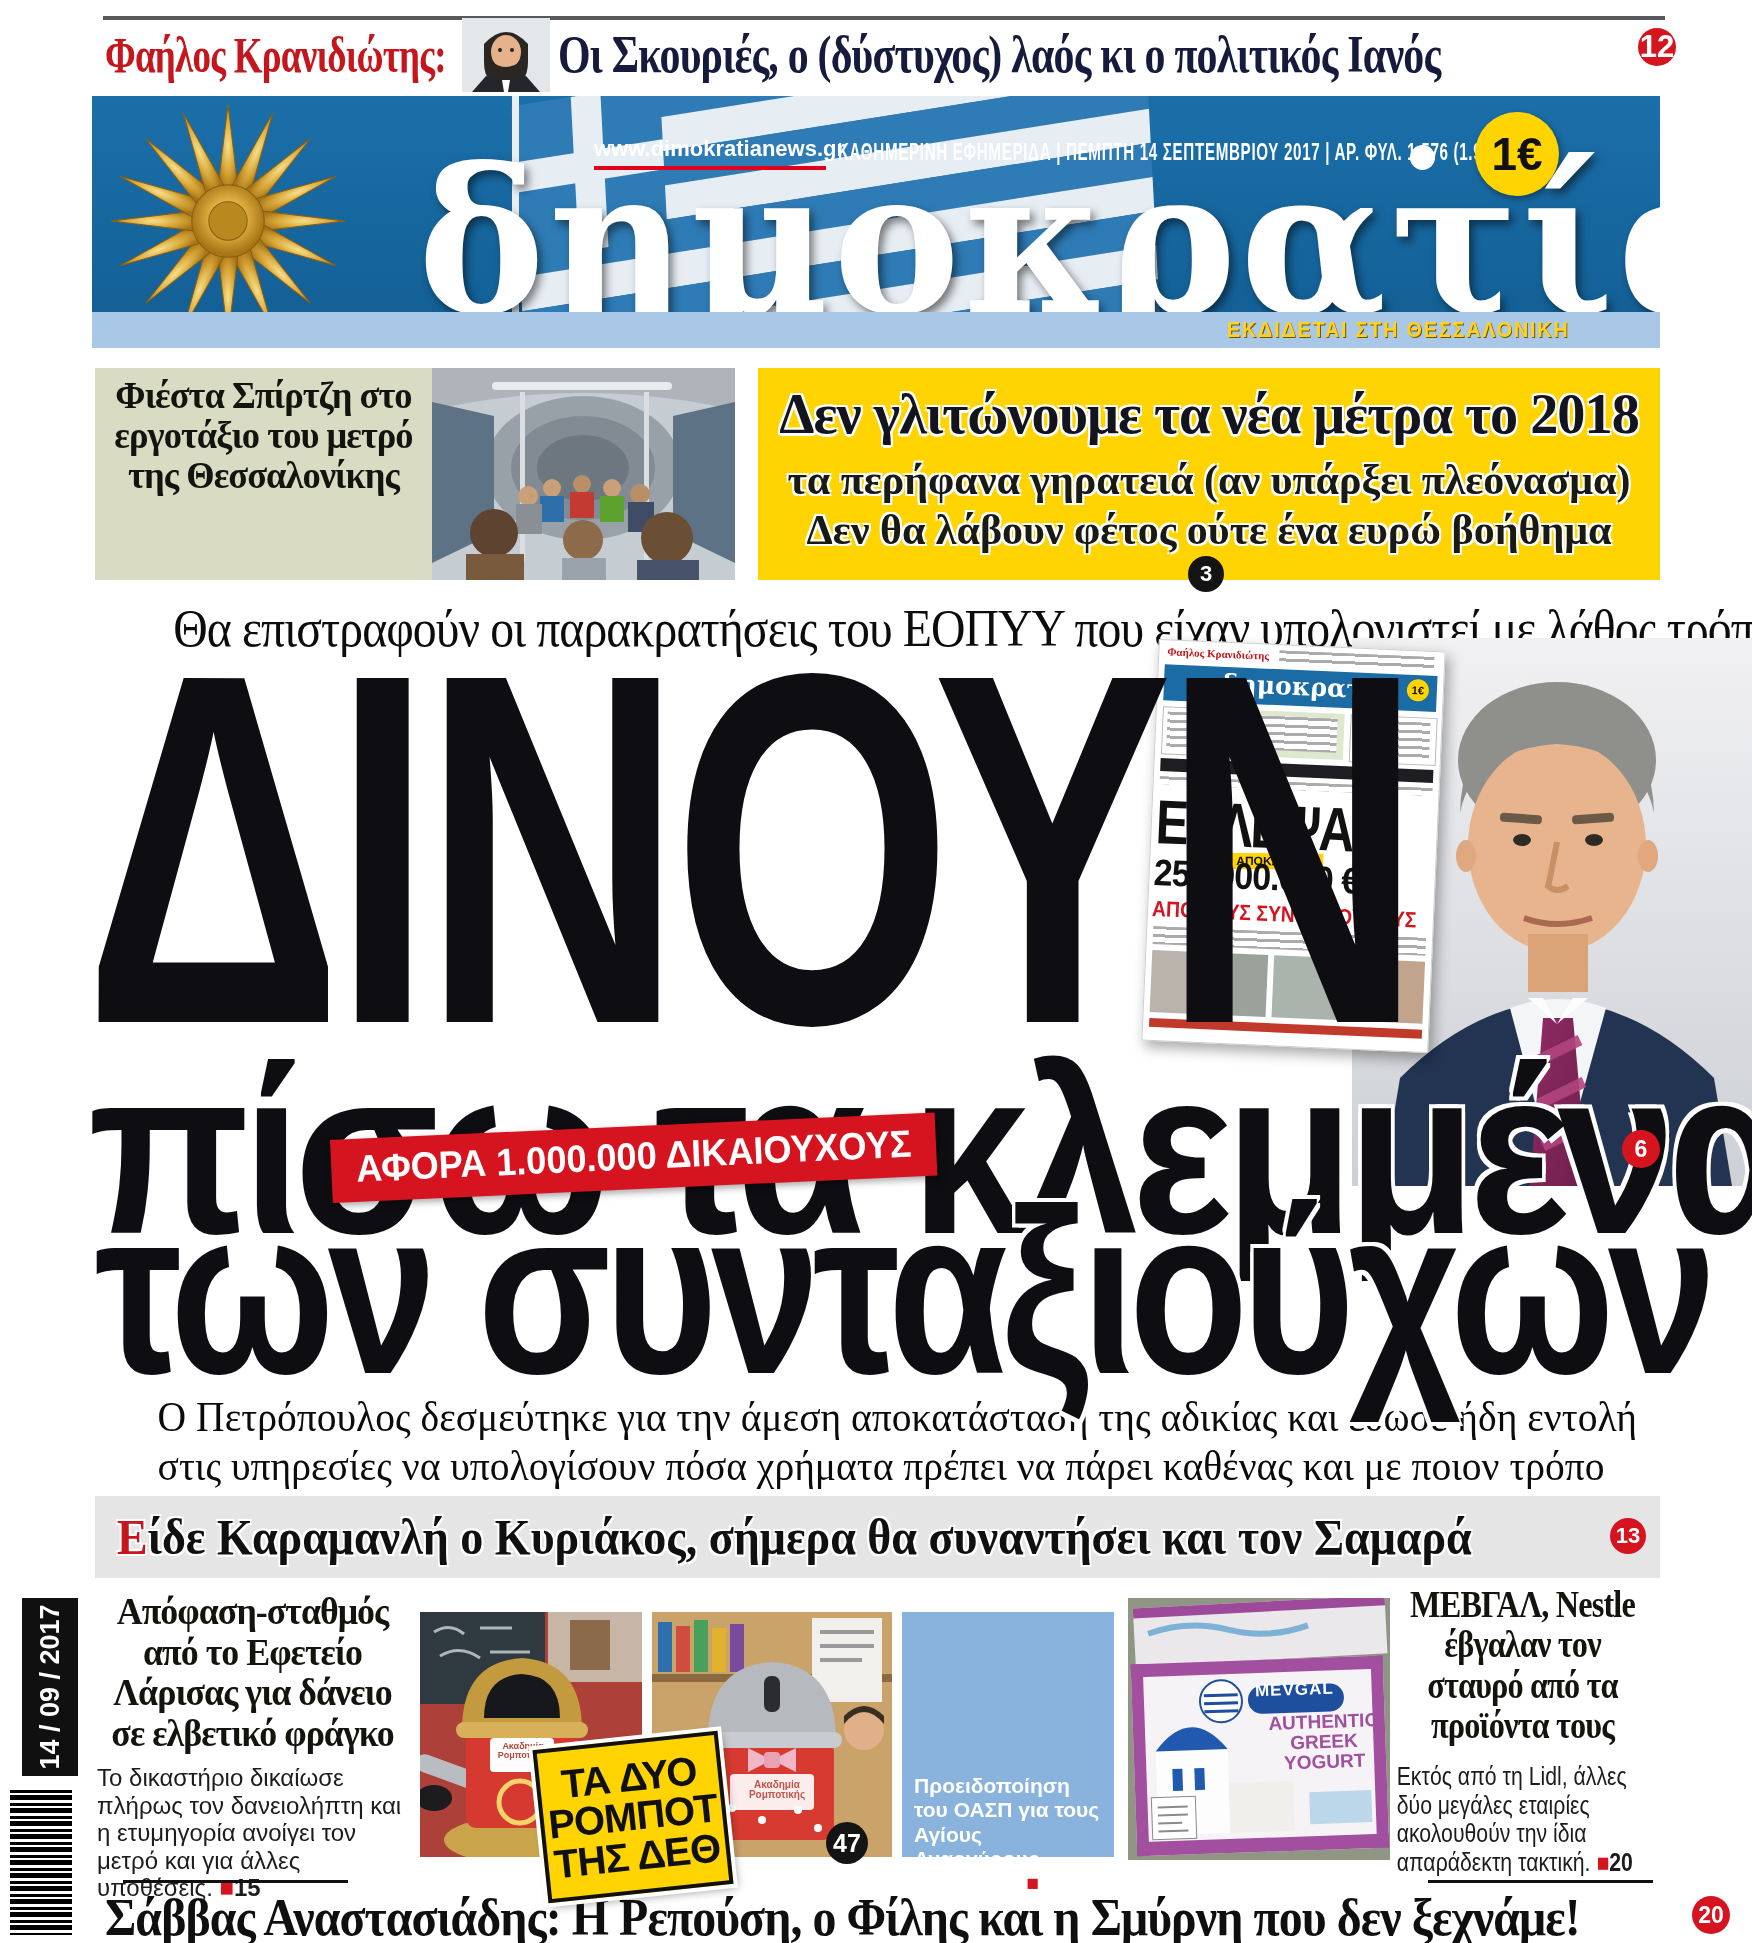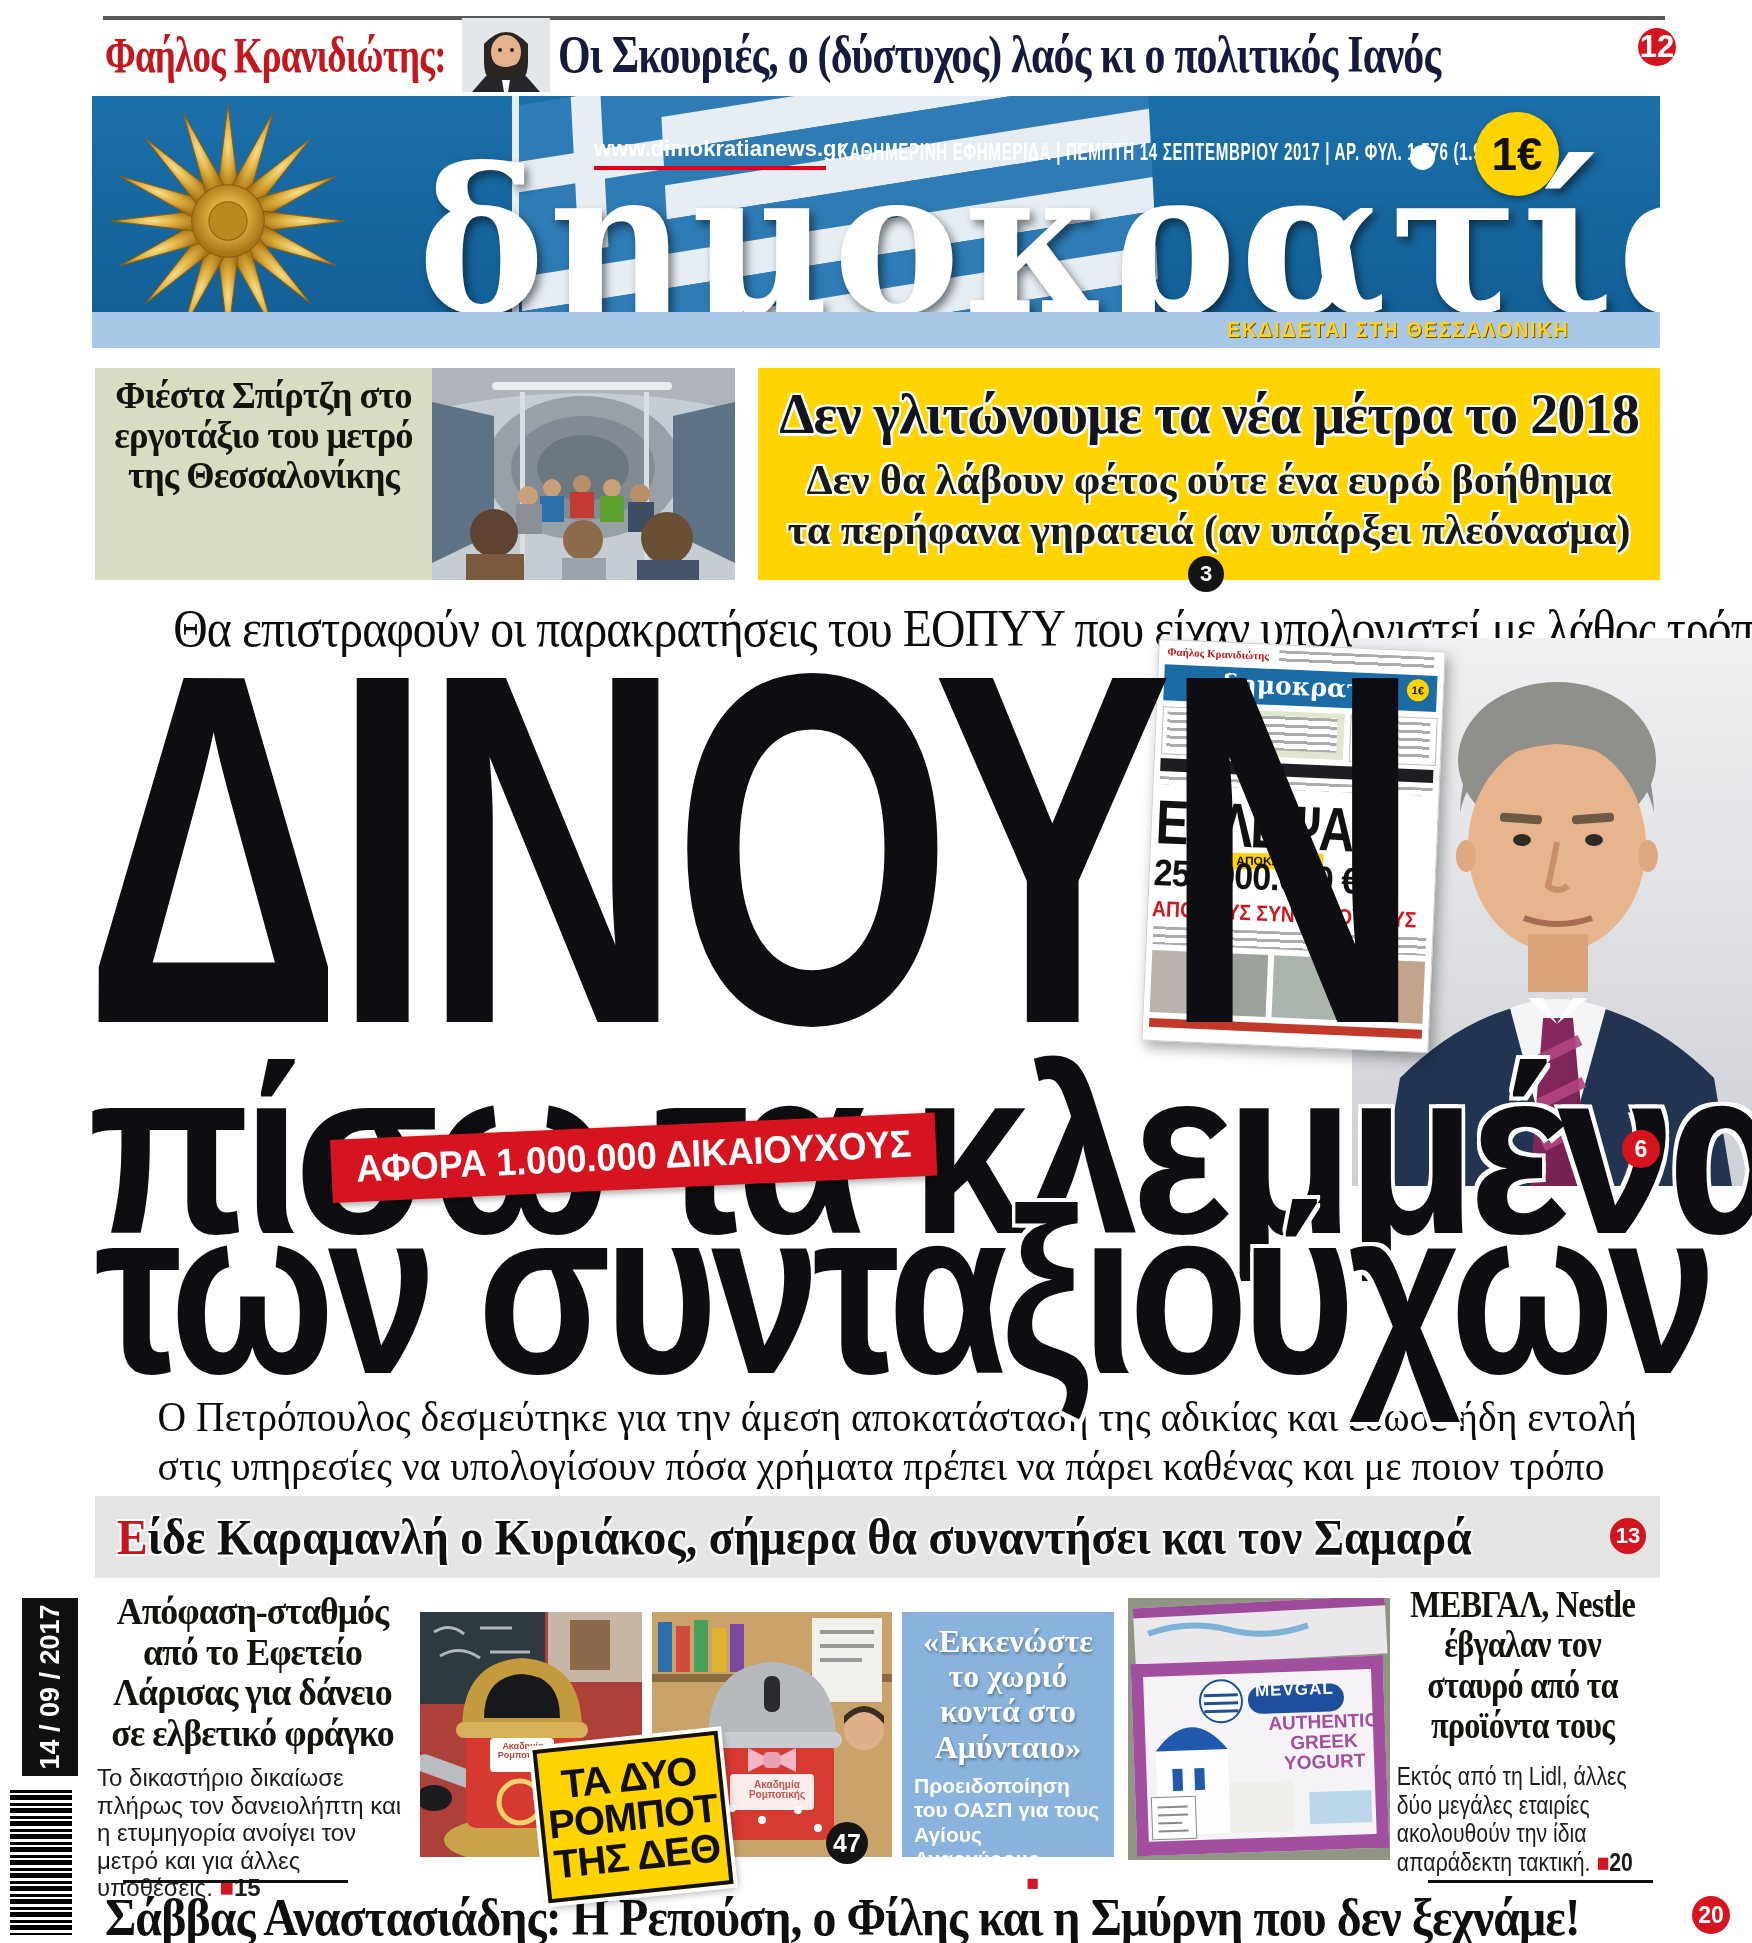--- a/index.html
+++ b/index.html
@@ -237,22 +237,22 @@
       <rect x="34" y="186" width="58" height="26" fill="#7a5a3c"></rect>
     <circle cx="235" cy="170" r="26" fill="#6b4f35"></circle>
       <rect x="205" y="192" width="62" height="20" fill="#46536b"></rect>
     <circle cx="151" cy="172" r="20" fill="#8c6a4a"></circle>
       <rect x="130" y="190" width="44" height="22" fill="#9aa3ab"></rect>
   </svg>
 
   <div class="abs" id="ybox">
     <div class="nw" id="ybh1">Δεν γλιτώνουμε τα νέα μέτρα το 2018</div>
     <div id="ybsub">
+      <div>τα περήφανα γηρατειά (αν υπάρξει πλεόνασμα)</div>
       <div>Δεν θα λάβουν φέτος ούτε ένα ευρώ βοήθημα</div>
-      <div>τα περήφανα γηρατειά (αν υπάρξει πλεόνασμα)</div>
     </div>
   </div>
   <div class="circ blkc" id="badge3">3</div>
 
   <div class="abs nw" id="kicker">Θα επιστραφούν οι παρακρατήσεις του ΕΟΠΥΥ που είχαν υπολογιστεί με λάθος τρόπο</div>
   <div class="abs nw" id="hl1">ΔΙΝΟΥΝ</div>
 
   <div class="abs" id="inset">
     <div class="ins nw" style="left:8px;top:5px;font-size:11px;font-weight:bold;color:#c4161c">Φαήλος Κρανιδιώτης</div>
     <div class="ins bar" style="left:120px;top:5px;width:155px;height:14px"></div>
@@ -389,21 +389,20 @@
     <path d="M56 128 Q56 54 120 50 Q184 54 184 128 Z" fill="#b6b9bd"></path>
     <rect x="50" y="120" width="140" height="16" rx="8" fill="#c8cbd0"></rect>
     <rect x="112" y="64" width="16" height="36" rx="7" fill="#2a2c30"></rect>
   </svg>
   <div class="ovl sans b" style="left:734px;top:1780px;width:86px;font-size:10px;color:#c2554c;text-align:center;line-height:1">Ακαδημία Ρομποτικής</div>
 
   <div class="abs" id="robobadge">ΤΑ ΔΥΟ ΡΟΜΠΟΤ ΤΗΣ ΔΕΘ</div>
   <div class="circ blkc" id="badge37">47</div>
 
   <div class="abs" id="bluebox">
-    <div id="bbq">«Εκκενώστε το χωριό κοντά στο Αμύνταιο»</div>
     <div id="bbp"><span>Προειδοποίηση του ΟΑΣΠ για τους Αγίους Αναργύρους Φλώρινας.</span>
       <span class="sq">■</span><b>5</b></div>
   </div>
 
   <svg class="abs" id="mevphoto" viewBox="0 0 262 262">
     <rect width="262" height="262" fill="#8f9683"></rect>
     <g transform="rotate(-3 130 30)">
       <rect x="6" y="4" width="252" height="58" fill="#eae8eb"></rect>
       <rect x="6" y="4" width="252" height="10" fill="#9e4a9b"></rect>
       <path d="M20 30 Q60 18 100 30 T180 30" stroke="#7db2d6" stroke-width="6" fill="none"></path>

